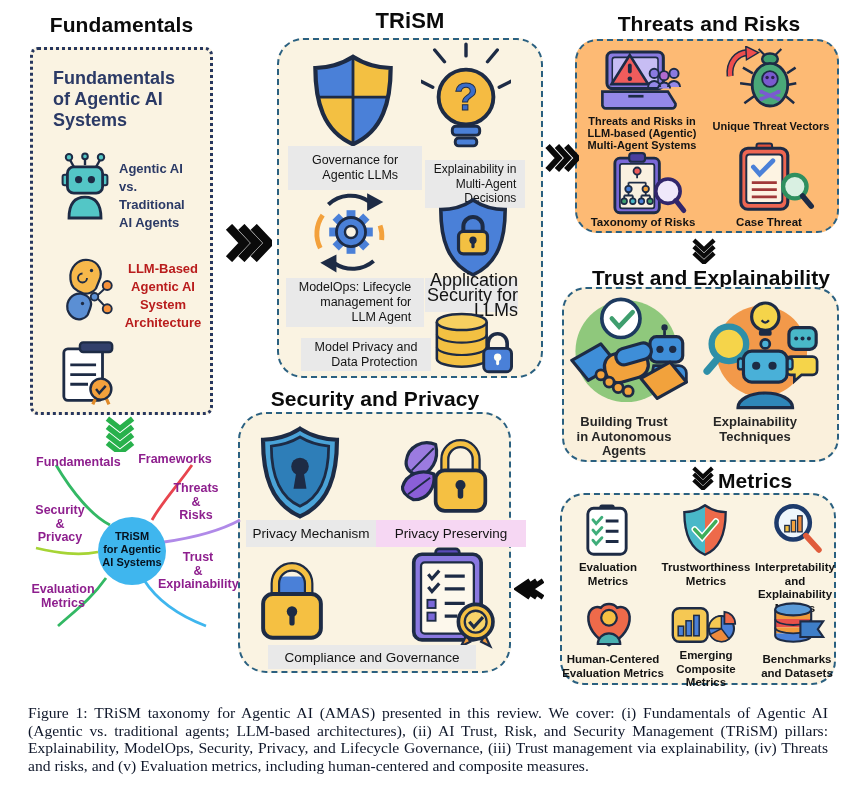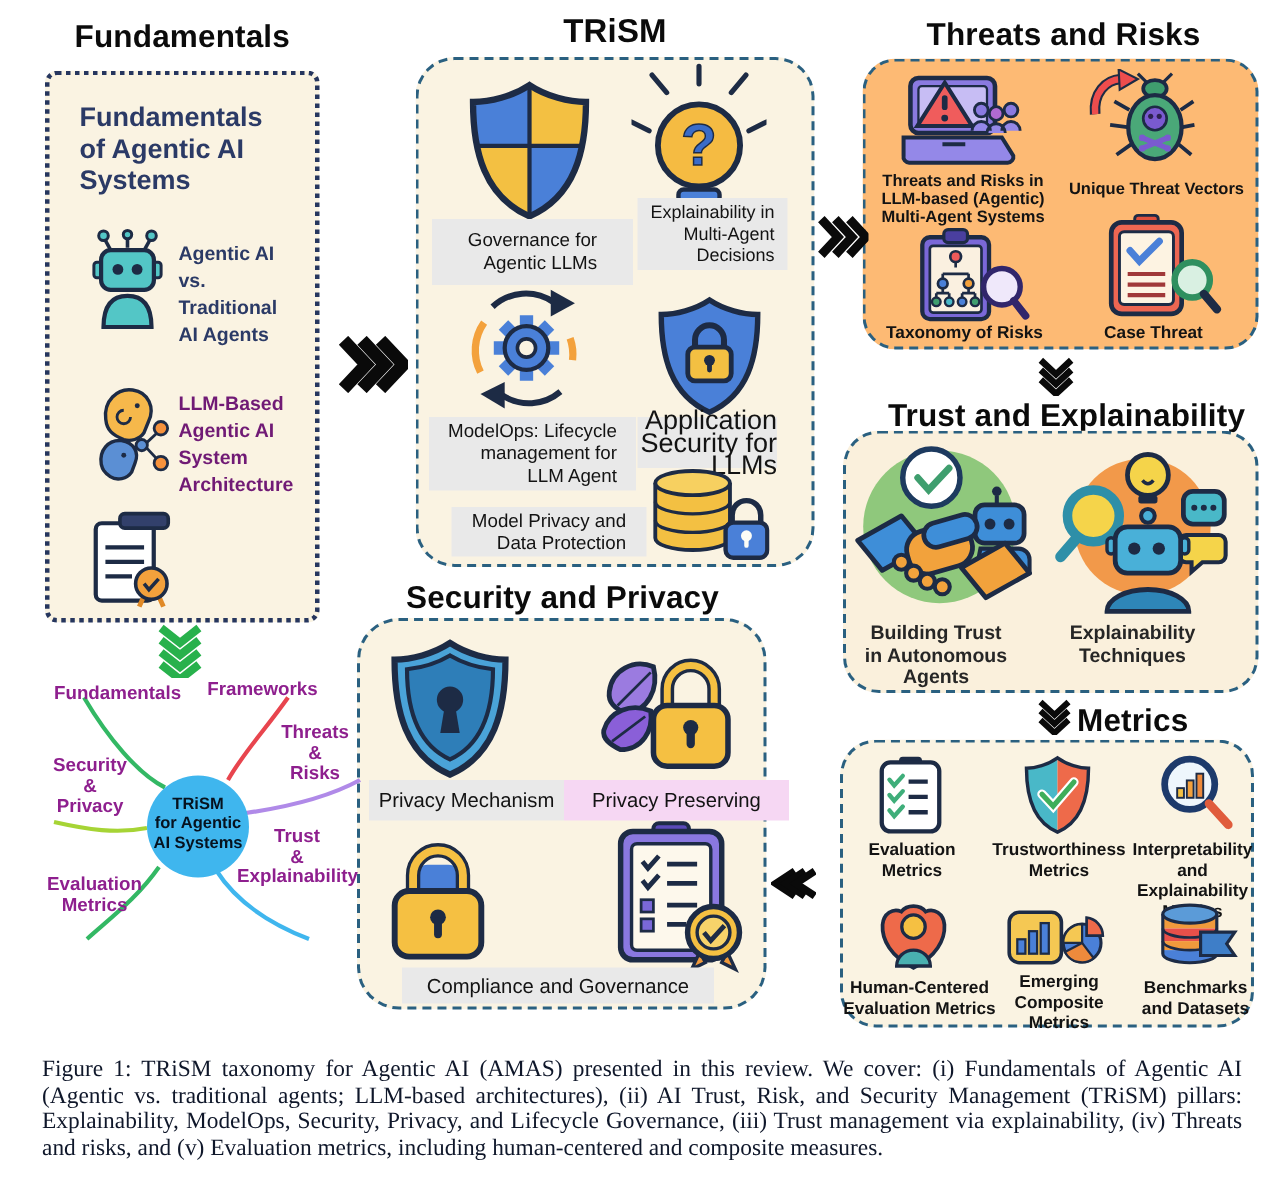--- a/index.html
+++ b/index.html
@@ -65,21 +65,21 @@
         <circle cx="42" cy="22" r="2.2" fill="#1d2b45"></circle>
         <path d="M10 74 C8 62 16 52 28 53 C39 55 44 63 40 73 L37 81 C33 87 24 89 18 85 C12 81 11 78 10 74 Z" fill="#5b8fd4" stroke="#1d2b45" stroke-width="3"></path>
         <circle cx="30" cy="66" r="2.2" fill="#1d2b45"></circle>
         <line x1="48" y1="57" x2="62" y2="44" stroke="#1d2b45" stroke-width="2.5"></line>
         <line x1="48" y1="57" x2="62" y2="72" stroke="#1d2b45" stroke-width="2.5"></line>
         <circle cx="63" cy="42" r="6" fill="#f6923c" stroke="#1d2b45" stroke-width="2.5"></circle>
         <circle cx="46" cy="57" r="5" fill="#5b8fd4" stroke="#1d2b45" stroke-width="2.5"></circle>
         <circle cx="63" cy="73" r="6" fill="#f6923c" stroke="#1d2b45" stroke-width="2.5"></circle>
       </svg>
     </div>
-    <div class="plab" style="left:86px;top:210px;width:88px;text-align:left;font-size:13px;line-height:18px;color:#701a75">LLM-Based
+    <div class="plab" style="left:86px;top:210px;width:88px;text-align:center;font-size:13px;line-height:18px;color:#b91c1c">LLM-Based
 Agentic AI
 System
 Architecture</div>
 
     <div class="icon" style="left:26px;top:288px;width:58px;height:70px">
       <svg viewBox="0 0 72 84">
         <rect x="6" y="12" width="48" height="64" rx="5" fill="#ffffff" stroke="#1d2b45" stroke-width="3.5"></rect>
         <rect x="26" y="4" width="40" height="12" rx="4" fill="#32406b" stroke="#1d2b45" stroke-width="3"></rect>
         <path d="M14 32 h32 M14 44 h32 M14 56 h22" stroke="#1d2b45" stroke-width="3.5"></path>
         <path d="M46 72 l-4 9 M58 72 l4 9" stroke="#e08a28" stroke-width="4"></path>
@@ -111,21 +111,21 @@
       <svg viewBox="0 0 92 110">
         <path d="M46 14 V2 M24 20 L14 8 M68 20 L78 8 M12 46 L0 40 M80 46 L92 40" stroke="#1d2b45" stroke-width="3.5" stroke-linecap="round"></path>
         <circle cx="46" cy="56" r="28" fill="#f5bb42" stroke="#1d2b45" stroke-width="4"></circle>
         <text x="46" y="69" text-anchor="middle" font-family="Liberation Sans, sans-serif" font-size="40" font-weight="800" fill="#3a6cc8" stroke="#1d2b45" stroke-width="1">?</text>
         <rect x="32" y="86" width="28" height="9" rx="3.5" fill="#4a80d8" stroke="#1d2b45" stroke-width="3"></rect>
         <rect x="35" y="98" width="22" height="8" rx="3.5" fill="#4a80d8" stroke="#1d2b45" stroke-width="3"></rect>
       </svg>
     </div>
     <div class="glabel" style="left:9px;top:106px;width:134px;height:44px;font-size:12.5px;line-height:15px">Governance for
 Agentic LLMs</div>
-    <div class="glabel" style="left:146px;top:92px;width:100px;height:48px;font-size:12px;line-height:14.6px">Explainability in
+    <div class="glabel" style="left:146px;top:120px;width:100px;height:48px;font-size:12px;line-height:14.6px">Explainability in
 Multi-Agent
 Decisions</div>
 
     <div class="icon" style="left:30px;top:150px;width:84px;height:84px">
       <svg viewBox="0 0 104 104">
         <path d="M24 18 A40 40 0 0 1 74 14" fill="none" stroke="#1d2b45" stroke-width="5"></path>
         <polygon points="72,4 92,15 72,26" fill="#1d2b45"></polygon>
         <path d="M14 72 A40 40 0 0 1 17 31" fill="none" stroke="#f3a13c" stroke-width="6"></path>
         <path d="M80 88 A40 40 0 0 1 32 91" fill="none" stroke="#1d2b45" stroke-width="5"></path>
         <polygon points="34,80 14,90 34,102" fill="#1d2b45"></polygon>
@@ -454,21 +454,21 @@
       <path d="M86 138 C72 158 56 170 38 186" fill="none" stroke="#33b864" stroke-width="2.8"></path>
       <path d="M124 140 C138 162 160 176 186 186" fill="none" stroke="#3fb6ee" stroke-width="2.8"></path>
       <circle cx="112" cy="111" r="34" fill="#3fb6ee"></circle>
     </svg>
   </div>
   <div class="mm-label" style="left:96px;top:530px;width:72px;color:#06121f;font-size:11px;line-height:12.8px;font-weight:800">TRiSM
 for Agentic
 AI Systems</div>
   <div class="mm-label" style="left:36px;top:456px;width:74px">Fundamentals</div>
   <div class="mm-label" style="left:138px;top:453px;width:74px">Frameworks</div>
-  <div class="mm-label" style="left:182px;top:482px;width:56px">Threats
+  <div class="mm-label" style="left:168px;top:482px;width:56px">Threats
 &amp;
 Risks</div>
   <div class="mm-label" style="left:26px;top:504px;width:68px">Security
 &amp;
 Privacy</div>
   <div class="mm-label" style="left:158px;top:551px;width:80px">Trust
 &amp;
 Explainability</div>
   <div class="mm-label" style="left:26px;top:583px;width:74px">Evaluation
 Metrics</div>

